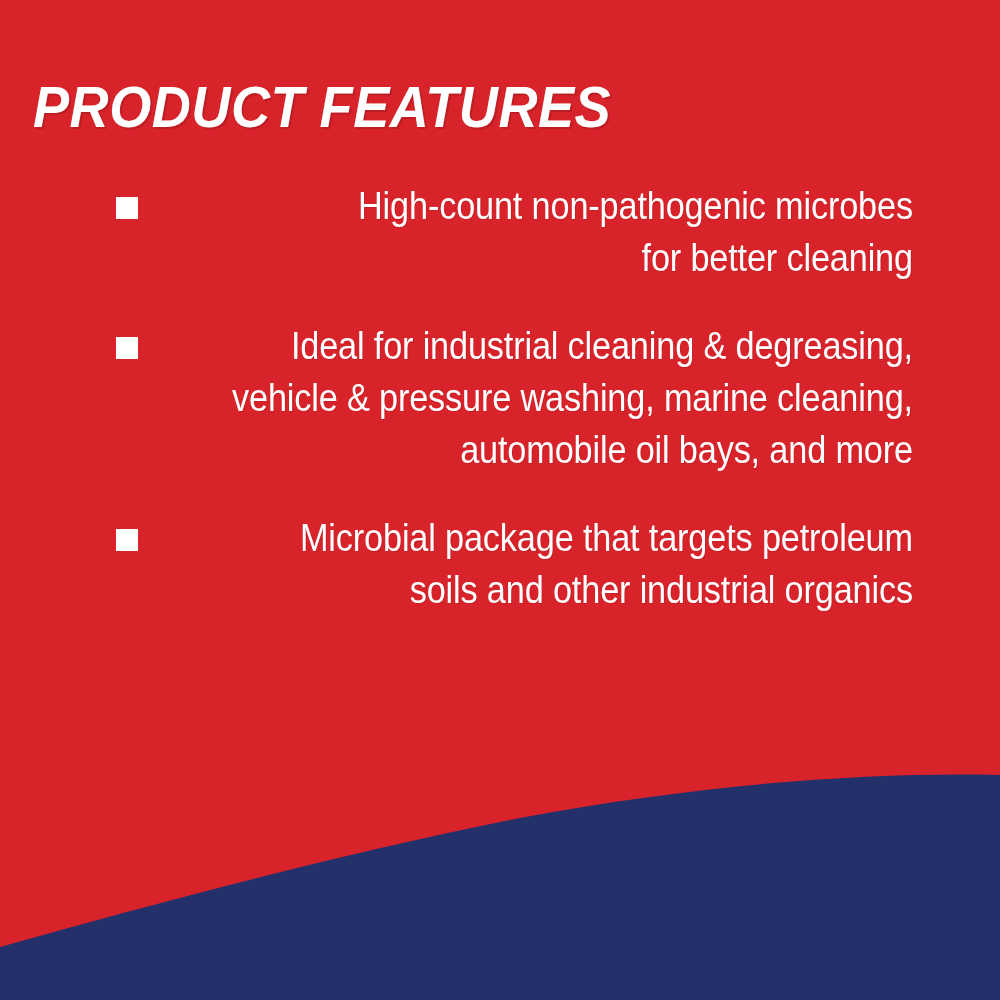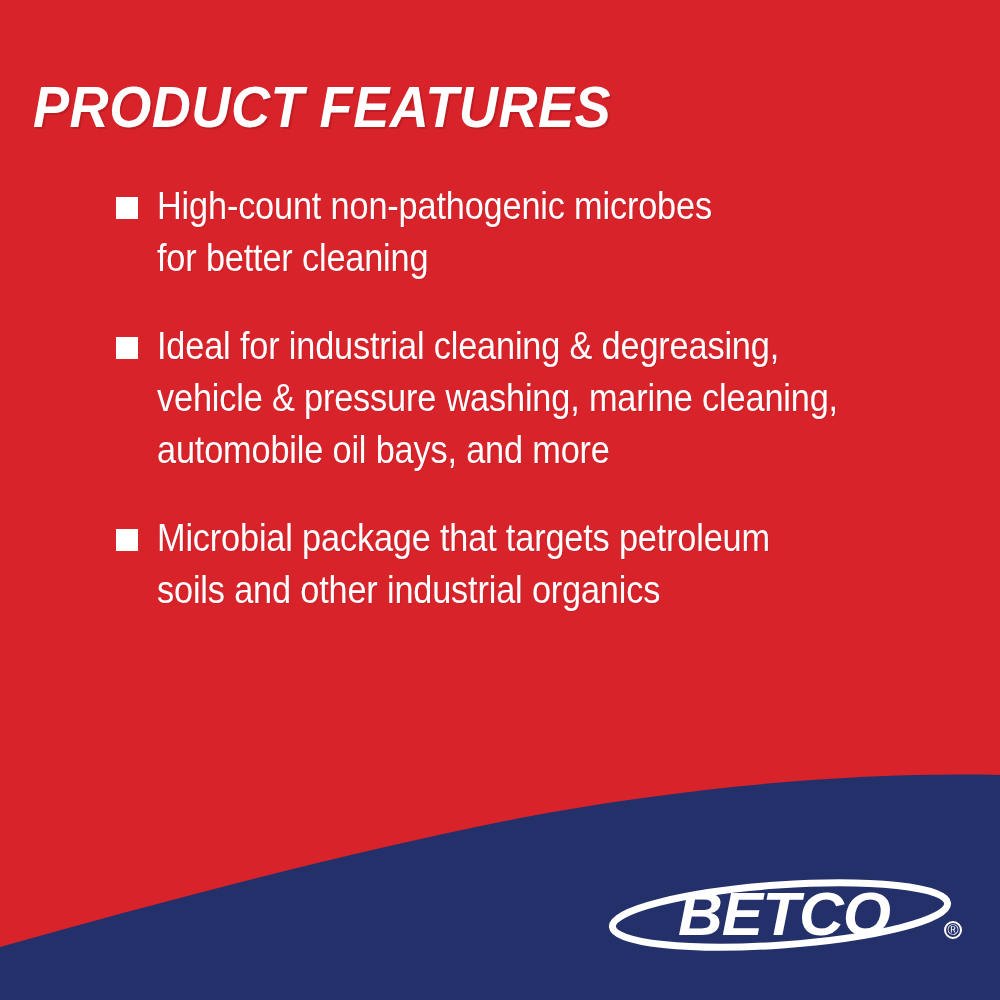--- a/index.html
+++ b/index.html
@@ -11,20 +11,21 @@
   body {
     font-family: "Liberation Sans", sans-serif;
   }
 
   #poster {
     position: relative;
     width: 1000px;
     height: 1000px;
     overflow: hidden;
     background: #d8232a;
+    text-align: right;
   }
 
   
   .bg-red {
     position: absolute;
     inset: 0;
     background: #d8232a;
   }
   .bg-wave {
     position: absolute;
@@ -153,26 +154,14 @@
     <li class="feature-item">
       <span class="bullet-square"></span>
       <span class="feature-text">Microbial package that targets petroleum
 soils and other industrial organics</span>
     </li>
 
 
 
   </ul>
 
-  <div class="logo">
-    <svg viewBox="0 0 360 86" preserveAspectRatio="xMidYMid meet" aria-hidden="true">
-      <g>
-        <ellipse cx="172" cy="43" rx="168" ry="30" fill="none" stroke="#ffffff" stroke-width="7" transform="rotate(-4 172 43)"></ellipse>
-      </g>
-      <text class="logo-wordmark" x="176" y="63" text-anchor="middle">BETCO</text>
-      <g>
-        <circle cx="345" cy="58" r="8" fill="none" stroke="#ffffff" stroke-width="2"></circle>
-        <text class="logo-reg" x="345" y="63" text-anchor="middle">®</text>
-      </g>
-    </svg>
-  </div>
 
 </div>
 
 </body></html>

